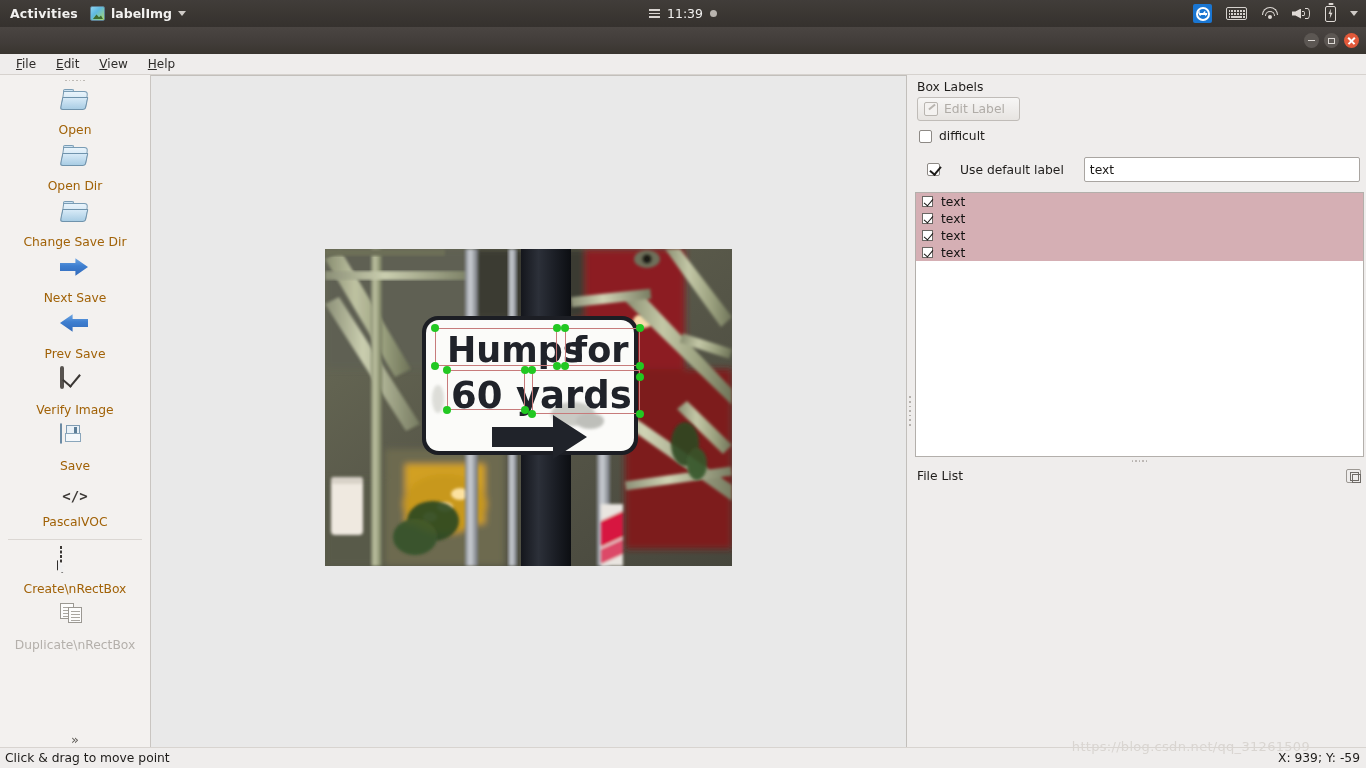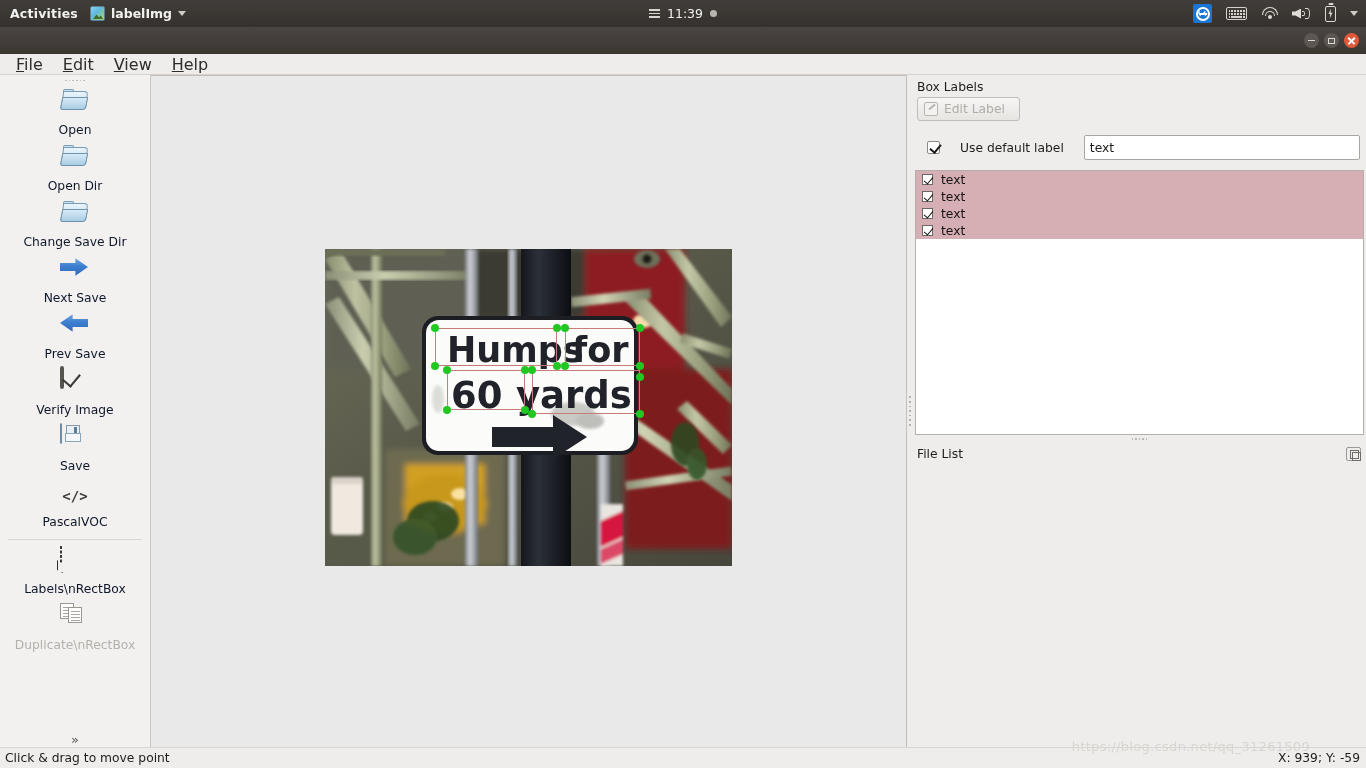--- a/index.html
+++ b/index.html
@@ -124,21 +124,21 @@
   .wbtn.close i::before, .wbtn.close i::after {
     content: ""; position: absolute; left: 0; top: 4px; width: 9px; height: 1.6px; background: #fff;
   }
   .wbtn.close i::before { transform: rotate(45deg); }
   .wbtn.close i::after { transform: rotate(-45deg); }
 
   
   #menubar {
     height: 21px; background: #efedec; border-bottom: 1px solid #d6d2ce;
     display: flex; align-items: center; padding-left: 8px; gap: 4px;
-    font-size: 16px; color: #2e2c2a;
+    font-size: 12px; color: #2e2c2a;
   }
   #menubar .mi { padding: 2px 8px; cursor: default; }
   #menubar .mi u { text-decoration: underline; }
 
   
   #body-row { position: absolute; left: 0; top: 48px; width: 1366px; height: 672px; display: flex; }
 
   
   #toolbar {
     width: 151px; background: #f3f1ef; border-right: 1px solid #c9c5c1;
@@ -147,21 +147,21 @@
   }
   .tb-grip {
     width: 30px; height: 7px; display: flex; gap: 2px; align-items: center; justify-content: center;
     margin-bottom: 1px;
   }
   .tb-grip i { width: 1.6px; height: 1.6px; background: #b7b2ad; border-radius: 50%; }
   .tb-item {
     width: 151px; display: flex; flex-direction: column; align-items: center;
     padding: 3px 0 4px 0; cursor: default;
   }
-  .tb-item .lbl { font-size: 12.3px; color: #0f172a; margin-top: 5px; white-space: nowrap; }
+  .tb-item .lbl { font-size: 12.3px; color: #a16207; margin-top: 5px; white-space: nowrap; }
   .tb-item.disabled .lbl { color: #b4b0ab; }
   .tb-ico { width: 30px; height: 30px; position: relative; }
   .tb-sep { width: 134px; height: 1px; background: #dbd7d3; margin: 6px 0 4px 0; }
 
   
   .ic-folder { width: 30px; height: 26px; position: relative; margin-top: 3px; }
   .ic-folder .back {
     position: absolute; left: 2px; top: 3px; width: 25px; height: 18px;
     background: linear-gradient(to bottom,#e9f4fb,#bcd9ec); border: 1px solid #7a9db5;
     border-radius: 1px 4px 2px 2px;
@@ -528,21 +528,21 @@
 
       <div class="tb-item">
         <span class="tb-ico">
           <span class="ic-rect">
             <span class="pic">
                 <span class="hill1"></span>
               </span>
             <span class="cursor"></span>
           </span>
         </span>
-        <span class="lbl">Labels\nRectBox</span>
+        <span class="lbl">Create\nRectBox</span>
       </div>
 
       <div class="tb-item disabled">
         <span class="tb-ico">
           <span class="ic-dup">
             <span class="sheet back">
                 <i class="ln" style="top:3px"></i>
                 <i class="ln" style="top:6px"></i>
                 <i class="ln" style="top:9px"></i>
                 <i class="ln" style="top:12px"></i>
@@ -724,20 +724,24 @@
 
     <div id="rightdock">
 
       <div class="dock-title">Box Labels</div>
 
       <div class="edit-label-btn">
         <span class="pencil-ico"></span>
         <span>Edit Label</span>
       </div>
 
+      <div class="check-row">
+        <span class="qcheck"></span>
+        <span>difficult</span>
+      </div>
 
       <div class="default-row">
         <span class="qcheck on"></span>
         <span style="font-size:12.3px;color:#1f1d1b">Use default label</span>
         <span class="txtinput">text</span>
       </div>
 
       <div id="labellist">
         <div class="label-item">
           <span class="lcheck"></span>

